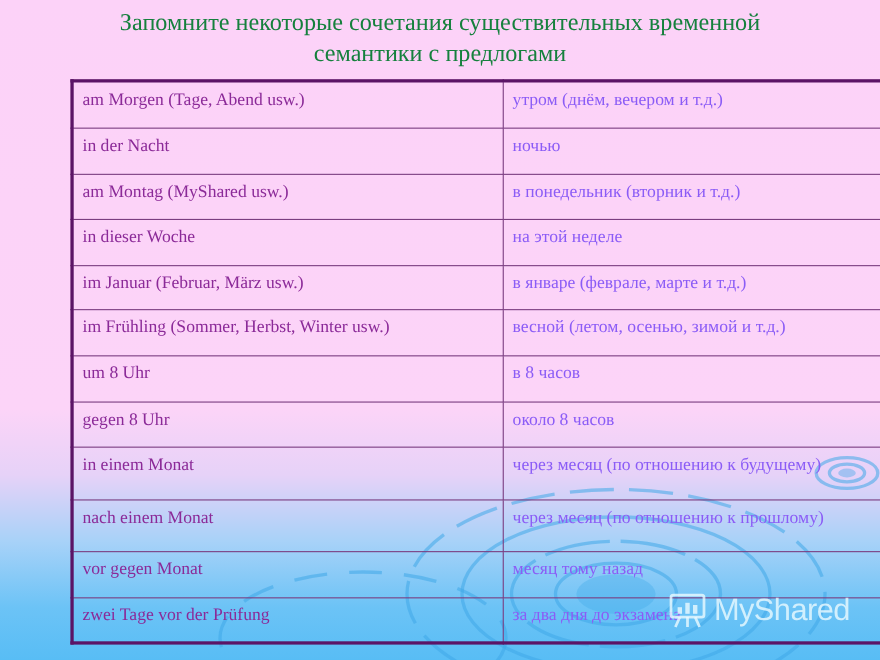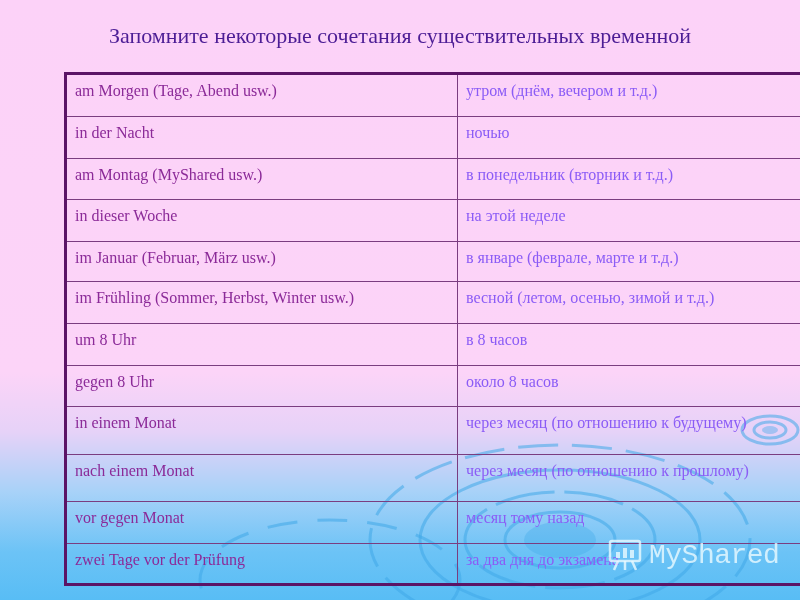--- a/index.html
+++ b/index.html
@@ -2,43 +2,43 @@
 <html><head>
   <meta charset="utf-8">
   <style>
     html, body { margin: 0; padding: 0; }
     body {
       width: 800px; height: 600px; position: relative; overflow: hidden;
       font-family: "Liberation Serif", "DejaVu Serif", serif;
       background: linear-gradient(to bottom, #fcd2f8 0%, #fcd4f8 62%, #e6d2f8 72%, #a8d2f8 82%, #6cc3f6 92%, #58bdf5 100%);
     }
     .title {
-      position: absolute; left: 0; top: 22px; width: 800px;
-      text-align: center; color: #4c1d95;
+      position: absolute; left: 0; top: 6px; width: 800px;
+      text-align: center; color: #15803d;
       font-size: 22px; line-height: 28px;
     }
     .ripples { position: absolute; left: 0; top: 0; width: 800px; height: 600px; pointer-events: none; }
     table.grid {
       position: absolute; left: 28px; top: 72px; width: 763px; height: 514px;
       border-collapse: collapse; border: 3px solid #5b1466;
       color: #8b2a98; font-size: 16px;
       background: transparent;
       margin-left: 36px;
     }
     table.grid td {
       border: 1px solid #7a3d80; padding: 0 0 0 8px; vertical-align: top;
       padding-top: 7px; box-sizing: border-box;
     }
     table.grid td.ru { color: #8b5cf6; }
     table.grid td.c1 { width: 392px; }
     .watermark {
       position: absolute; left: 607px; top: 537px; height: 36px;
       display: flex; align-items: center; gap: 6px;
       color: rgba(235, 250, 255, 0.8);
-      font-family: Liberation Mono, monospace; font-size: 28px; letter-spacing: -0.5px;
+      font-family: Liberation Sans, sans-serif; font-size: 28px; letter-spacing: -0.5px;
     }
     .watermark svg { width: 36px; height: 36px; }
   </style>
 </head>
 <body>
 
 <svg class="ripples" viewBox="0 0 800 600">
   <g fill="none" stroke="#3fa8e8" stroke-opacity="0.55" stroke-width="3">
     <ellipse cx="560" cy="540" rx="190" ry="95" stroke-dasharray="40 14"></ellipse>
     <ellipse cx="560" cy="540" rx="140" ry="70"></ellipse>
@@ -47,20 +47,21 @@
     <ellipse cx="770" cy="430" rx="28" ry="14"></ellipse>
     <ellipse cx="770" cy="430" rx="16" ry="8"></ellipse>
     <ellipse cx="330" cy="580" rx="130" ry="60" stroke-dasharray="30 20"></ellipse>
   </g>
   <ellipse cx="560" cy="540" rx="36" ry="18" fill="#3fa8e8" fill-opacity="0.35"></ellipse>
   <ellipse cx="770" cy="430" rx="8" ry="4" fill="#3fa8e8" fill-opacity="0.4"></ellipse>
 </svg>
 
 <div class="title">
   <div>Запомните некоторые сочетания существительных временной</div>
+  <div>семантики с предлогами</div>
 </div>
 
 <table class="grid">
   <tbody>
     <tr style="height:38px">
       <td class="c1">am Morgen (Tage, Abend usw.)</td>
       <td class="ru">утром (днём, вечером и т.д.)</td>
     </tr>
     <tr style="height:37px">
       <td class="c1">in der Nacht</td>

